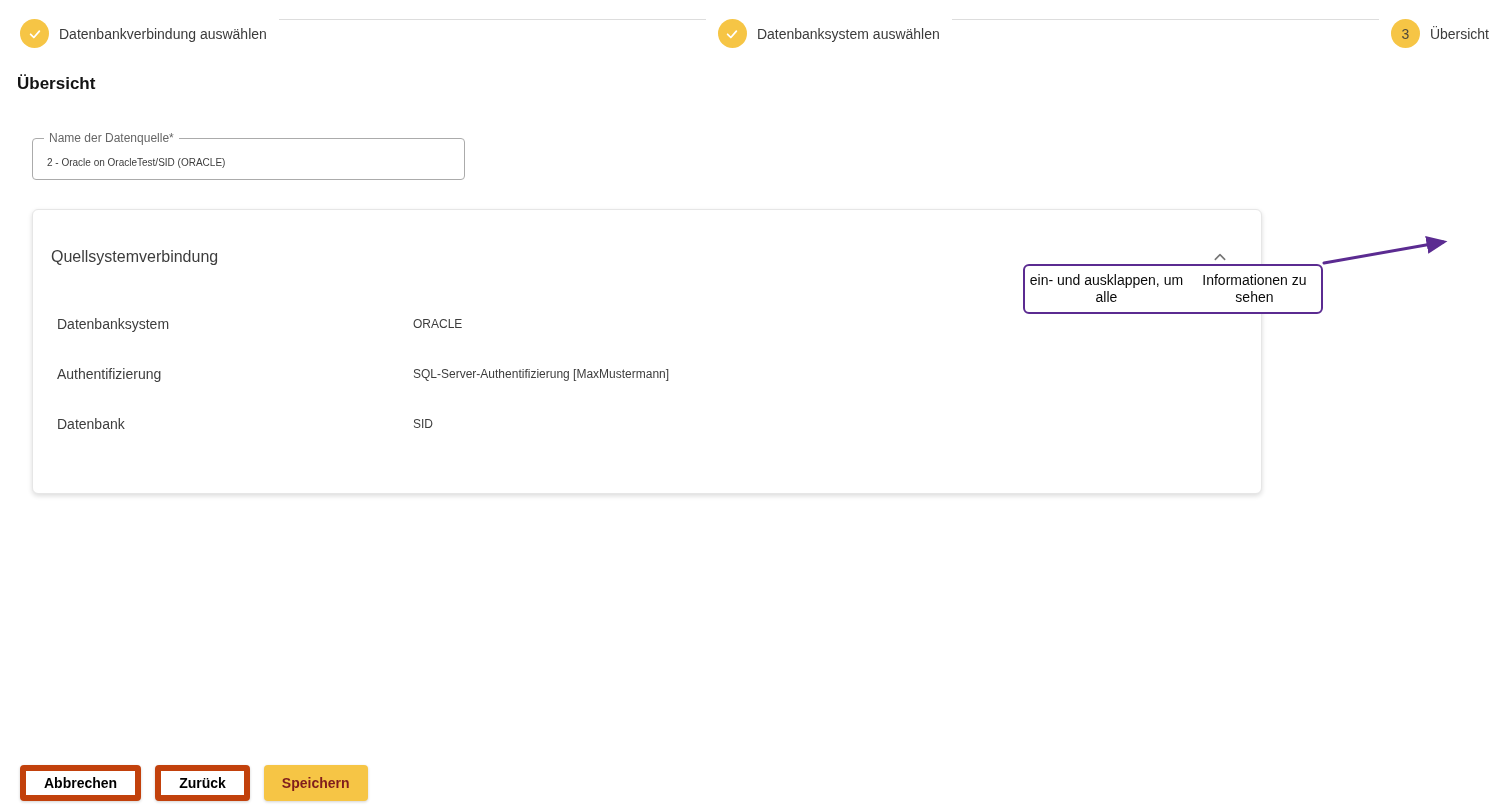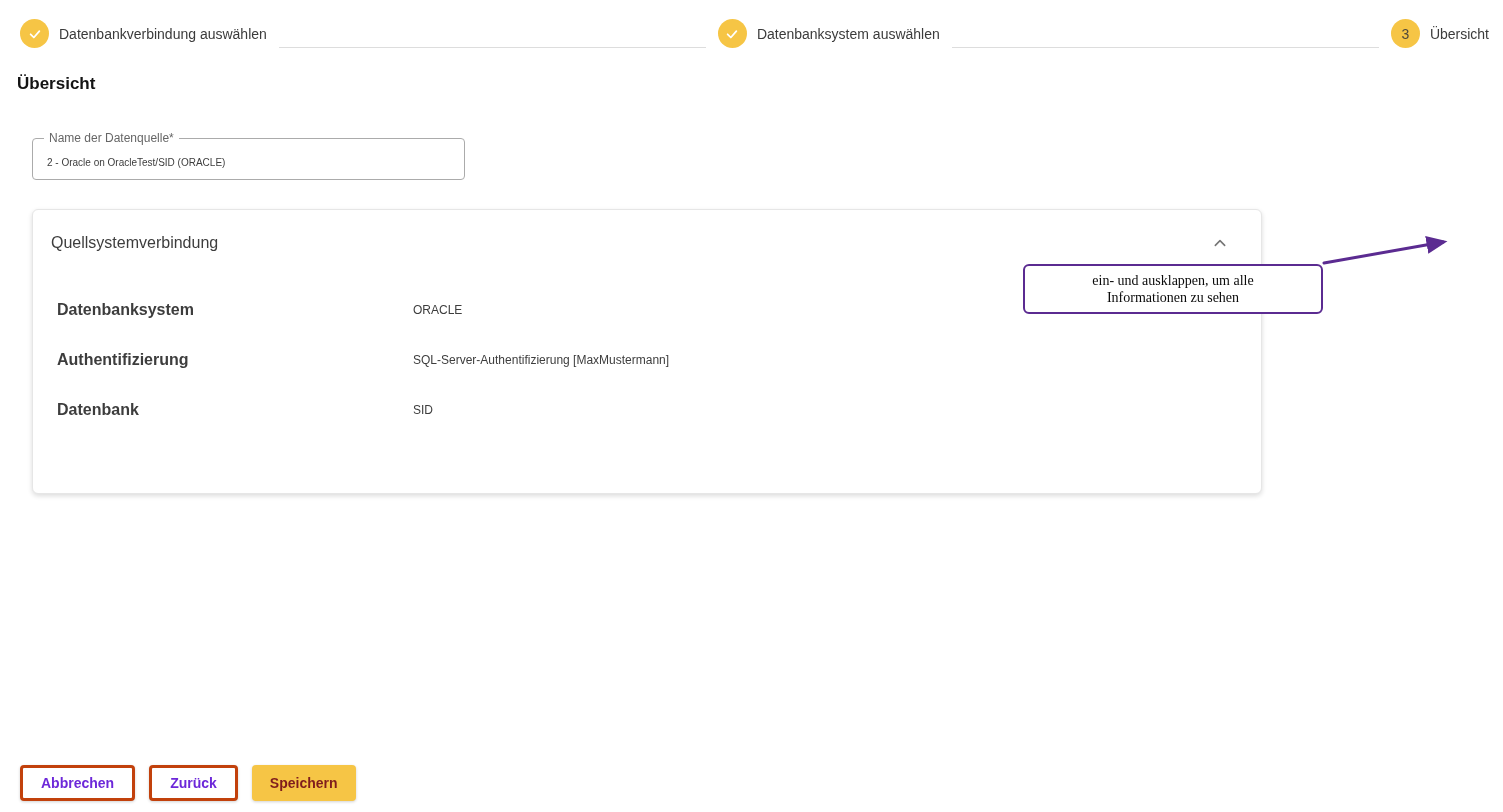--- a/index.html
+++ b/index.html
@@ -9,21 +9,21 @@
     color: #3d3d3d;
     width: 1503px; height: 812px;
     position: relative;
     overflow: hidden;
   }
   .viewport { position: absolute; inset: 0; }
 
   
   .stepper {
     position: absolute; top: 19px; left: 20px; right: 14px;
-    display: flex; align-items: flex-end;
+    display: flex; align-items: flex-start;
   }
   .step { display: flex; align-items: center; cursor: pointer; }
   .step-circle {
     width: 29px; height: 29px; border-radius: 50%;
     background: #f6c545;
     display: flex; align-items: center; justify-content: center;
     flex: 0 0 auto;
   }
   .step-circle .num { font-size: 14px; color: #50493c; }
   .step-label {
@@ -61,65 +61,64 @@
     font-size: 10px; color: #3d3d3d;
   }
 
   
   .card {
     position: absolute; top: 209px; left: 32px;
     width: 1230px; height: 285px;
     background: #fff;
     border: 1px solid #e6e6e6; border-radius: 6px;
     box-shadow: 0 2px 5px rgba(0,0,0,0.14);
-    padding: 22px 18px 0 18px;
+    padding: 36px 18px 0 18px;
   }
   .card-header { display: flex; align-items: flex-start; justify-content: space-between; }
   .card-title { font-size: 16px; color: #3d3d3d; line-height: 22px; }
   .collapse-btn {
     background: none; border: none; cursor: pointer;
     width: 26px; height: 26px; margin: -2px 10px 0 0;
     display: flex; align-items: center; justify-content: center;
   }
   .rows { margin-top: 29px; }
   .row { display: flex; align-items: center; height: 50px; }
-  .row-label { width: 362px; font-size: 16px; color: #3d3d3d; padding-left: 6px; font-weight: bold; }
+  .row-label { width: 362px; font-size: 14px; color: #3d3d3d; padding-left: 6px; }
   .row-value { font-size: 12px; color: #3d3d3d; }
 
   
   .annotation-box {
     position: absolute; top: 264px; left: 1023px;
     width: 300px; height: 50px;
     background: #fff;
     border: 2px solid #5b2b91; border-radius: 6px;
-    display: flex; flex-direction: column; align-items: center; justify-content: center;
+    display: flex; flex-direction: row; align-items: center; justify-content: center;
     font-size: 14px; color: #0a0a0a; line-height: 17px; text-align: center;
     z-index: 5;
-    font-family: Liberation Serif, serif;
   }
   .annotation-arrow {
     position: absolute; top: 230px; left: 1318px;
     width: 142px; height: 42px; z-index: 6; pointer-events: none;
   }
 
   
   .footer {
     position: absolute; top: 765px; left: 20px;
     display: flex; gap: 14px;
   }
   .btn {
     height: 36px; border-radius: 4px; cursor: pointer;
     font-family: "Liberation Sans", "DejaVu Sans", sans-serif;
     font-size: 14px; font-weight: 700;
     display: inline-flex; align-items: center; justify-content: center;
     padding: 0 18px;
   }
   .btn-plain {
-    background: #fff; color: #6d28d9;
-    border: 3px solid #c2410c;
+    background: #fff; color: #000000;
+    border: 6px solid #c2410c;
     box-shadow: 0 1px 3px rgba(0,0,0,0.18);
   }
   .btn-primary {
     background: #f6c545; color: #7f1d1d;
     border: none;
     box-shadow: 0 1px 3px rgba(0,0,0,0.18);
   }
 </style>
 </head>
 <body>

